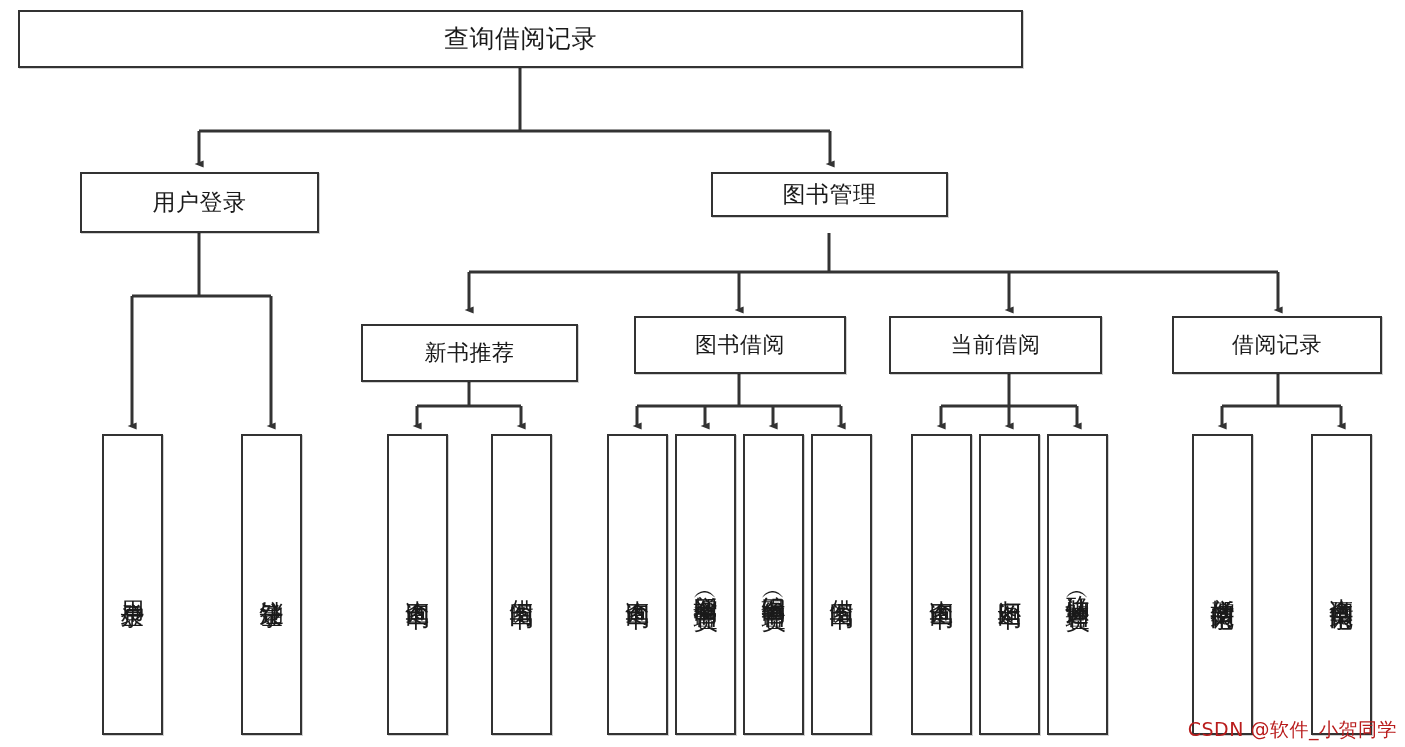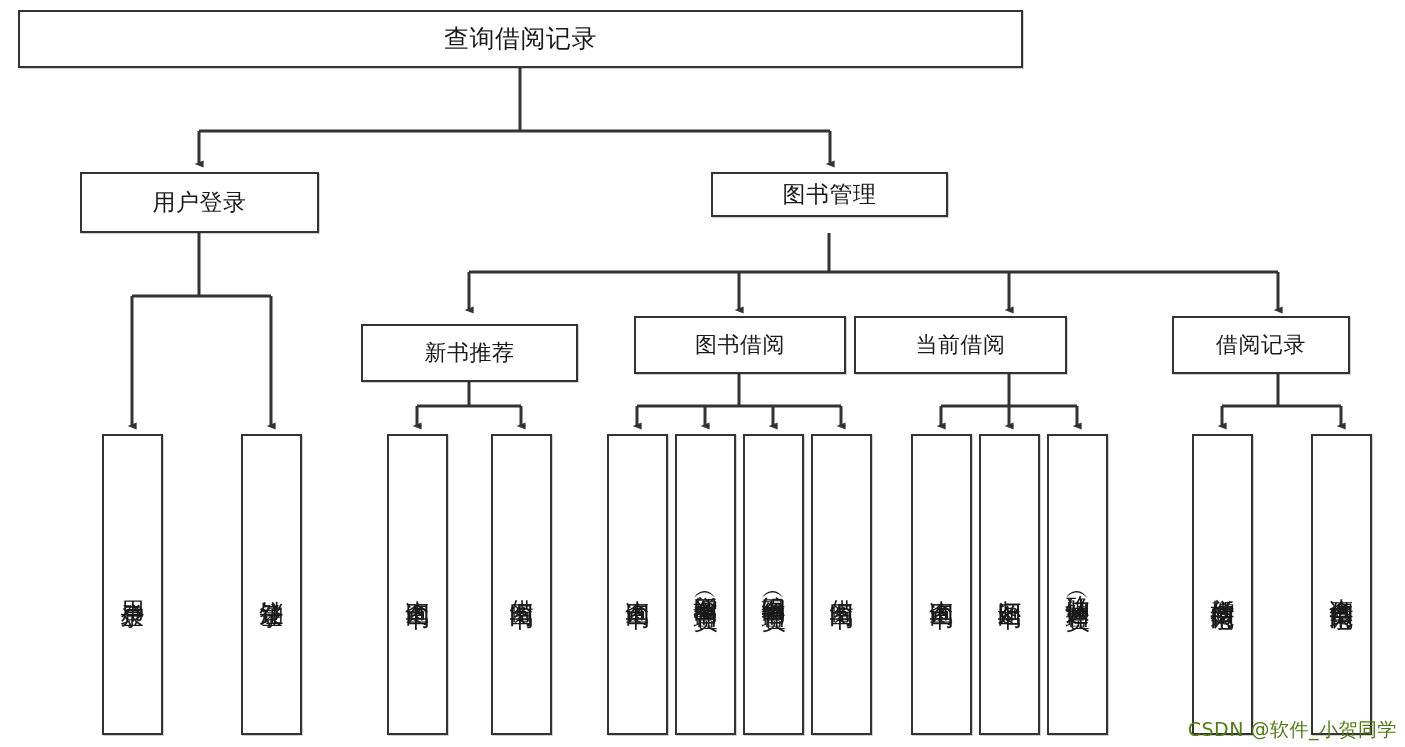--- a/index.html
+++ b/index.html
@@ -54,21 +54,21 @@
     font-size: 24px;
     letter-spacing: 2px;
     line-height: 1.25;
     white-space: nowrap;
   }
   .watermark {
     position: absolute;
     right: 8px;
     bottom: 4px;
     font-size: 19px;
-    color: #4d7c0f;
+    color: #b91c1c;
     letter-spacing: 0.5px;
     white-space: nowrap;
   }
 </style>
 </head>
 <body>
 
 <div id="canvas">
 
   <svg id="wires" viewBox="0 0 1405 747" xmlns="http://www.w3.org/2000/svg">
@@ -135,25 +135,25 @@
   </div>
 
   <div class="node node-l3" style="left:361px; top:316px; width:217px; height:58px;margin-top:8px;">
     <span class="label">新书推荐</span>
   </div>
 
   <div class="node node-l3" style="left:634px; top:316px; width:212px; height:58px;text-align:right;">
     <span class="label">图书借阅</span>
   </div>
 
-  <div class="node node-l3" style="left:854px; top:316px; width:213px; height:58px;font-family:Liberation Serif, serif;">
+  <div class="node node-l3" style="left:889px; top:316px; width:213px; height:58px;font-family:Liberation Serif, serif;">
     <span class="label">当前借阅</span>
   </div>
 
-  <div class="node node-l3" style="left:1172px; top:316px; width:178px; height:58px;">
+  <div class="node node-l3" style="left:1172px; top:316px; width:210px; height:58px;">
     <span class="label">借阅记录</span>
   </div>
 
   <div class="node node-leaf" style="left:102px; top:434px; width:61px; height:301px;">
     <span class="label">用户登录</span>
   </div>
 
   <div class="node node-leaf" style="left:241px; top:434px; width:61px; height:301px;">
     <span class="label">注销登录</span>
   </div>

